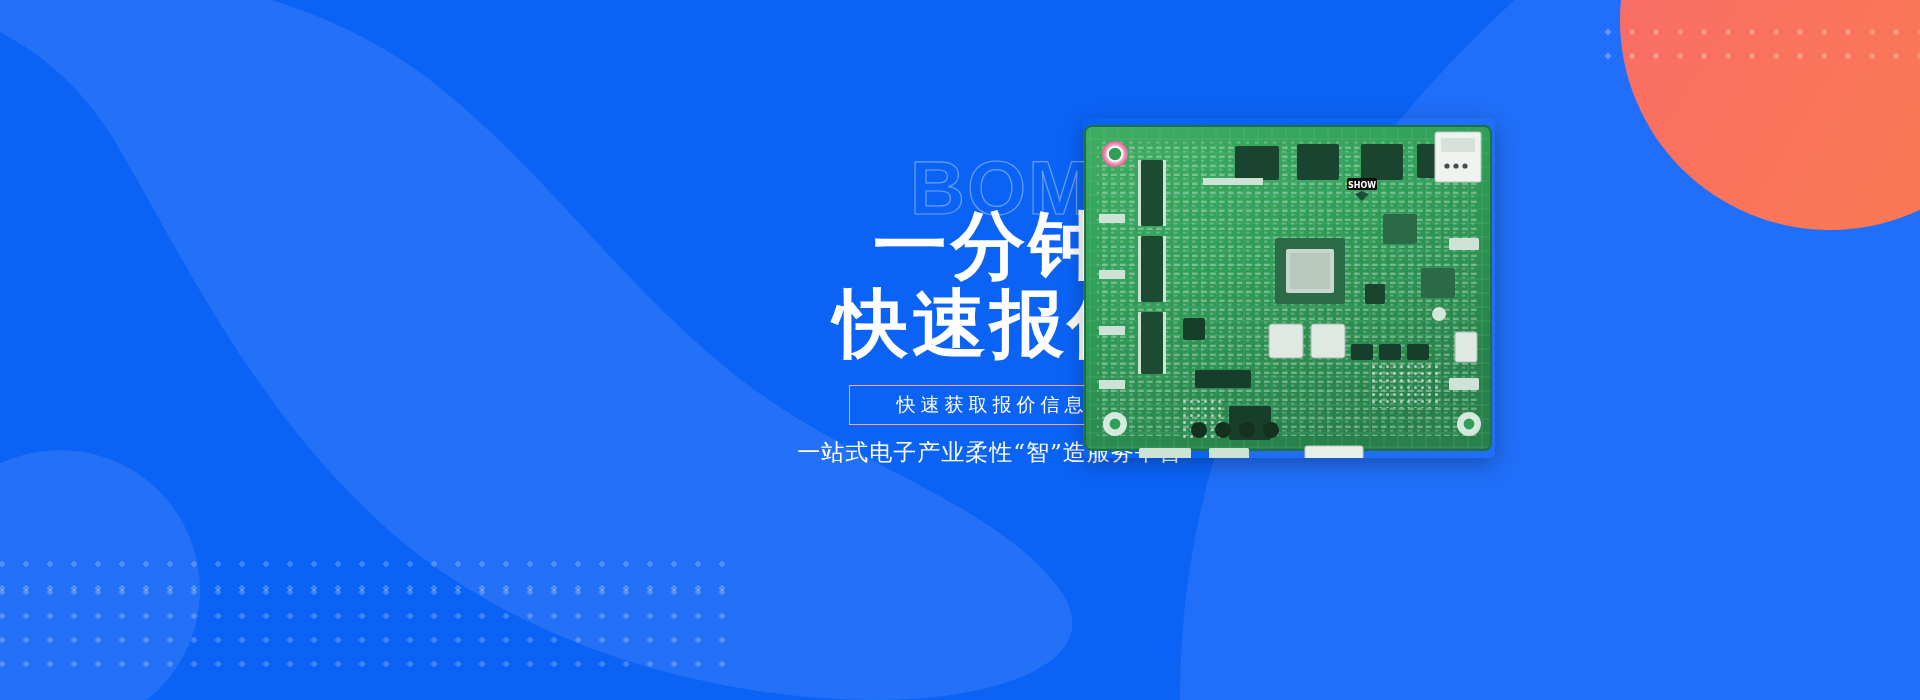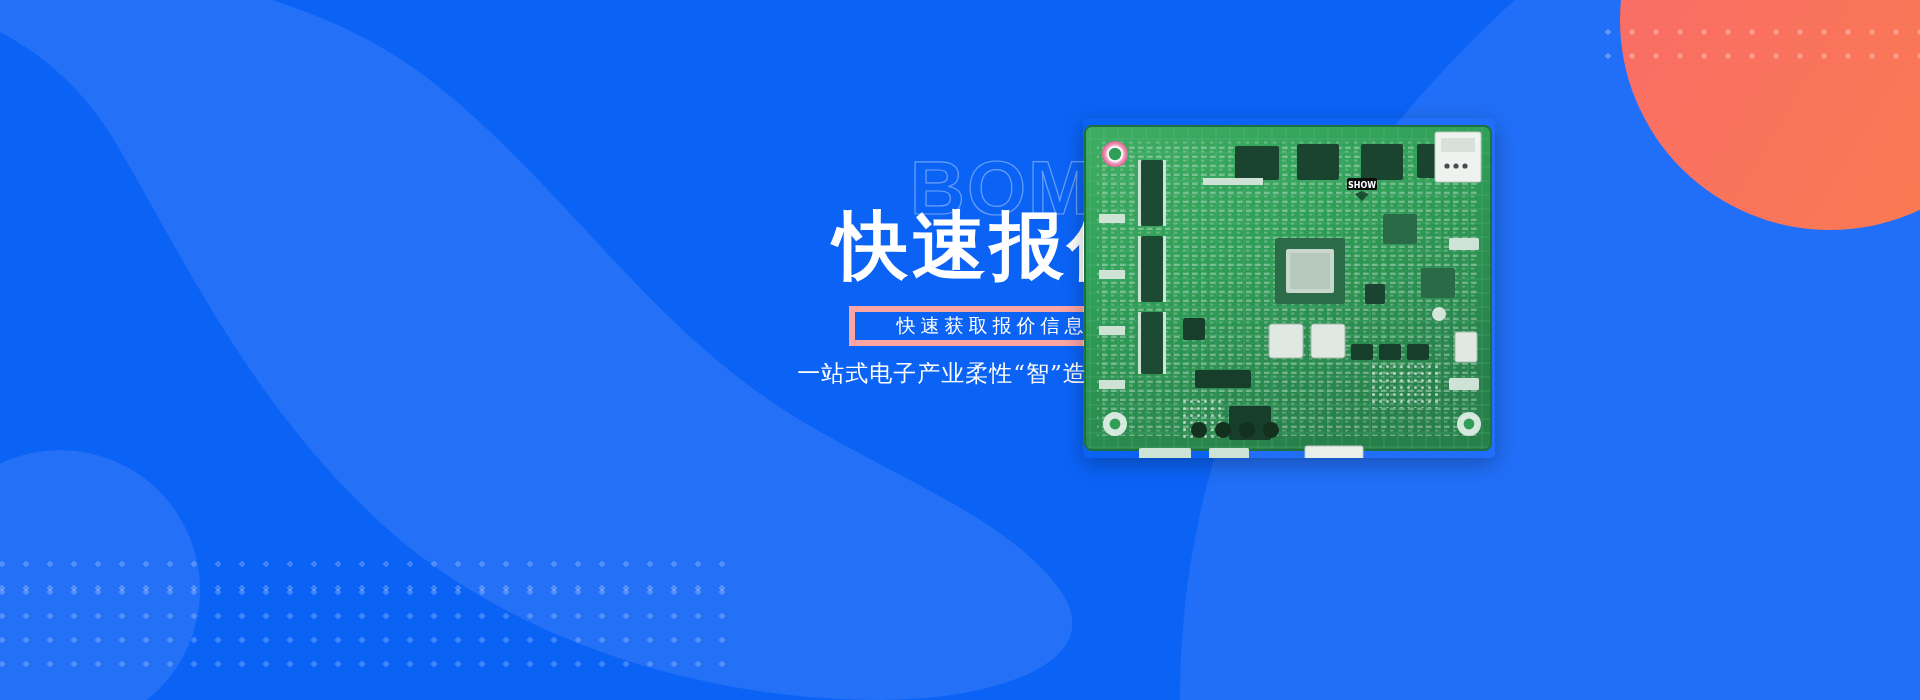--- a/index.html
+++ b/index.html
@@ -60,21 +60,21 @@
     font-size:74px;letter-spacing:4px;
     text-align:center;
     margin:0;padding-top:56px;
   }
   .headline .l1{display:block;}
   .headline .l2{display:block;}
 
   .cta-box{
     position:relative;z-index:2;
     margin:22px auto 0;width:282px;height:40px;
-    border:6px solid #fca5a5;
+    border:1px solid #fca5a5;
     display:flex;align-items:center;justify-content:center;
     box-sizing:border-box;
   }
   .cta-box span{
     color:#fff;font-size:19px;letter-spacing:5px;
     font-family:"DejaVu Sans","Liberation Sans",sans-serif;
     white-space:nowrap;padding-left:5px;
   }
   .tagline{
     position:relative;z-index:2;
@@ -251,20 +251,21 @@
       <rect x="366" y="260" width="30" height="12" rx="1.5" fill="#cfe2d6"></rect>
     </svg>
   </div>
 
   <div class="content">
     <div class="text-wrap">
 
       <div class="ghost-word">BOMBOM</div>
 
       <div class="headline">
+        <span class="l1">一分钟</span>
         <span class="l2">快速报价</span>
       </div>
 
       <div class="cta-box">
         <span>快速获取报价信息</span>
       </div>
 
       <div class="tagline">一站式电子产业柔性“智”造服务平台</div>
     </div>
   </div>

